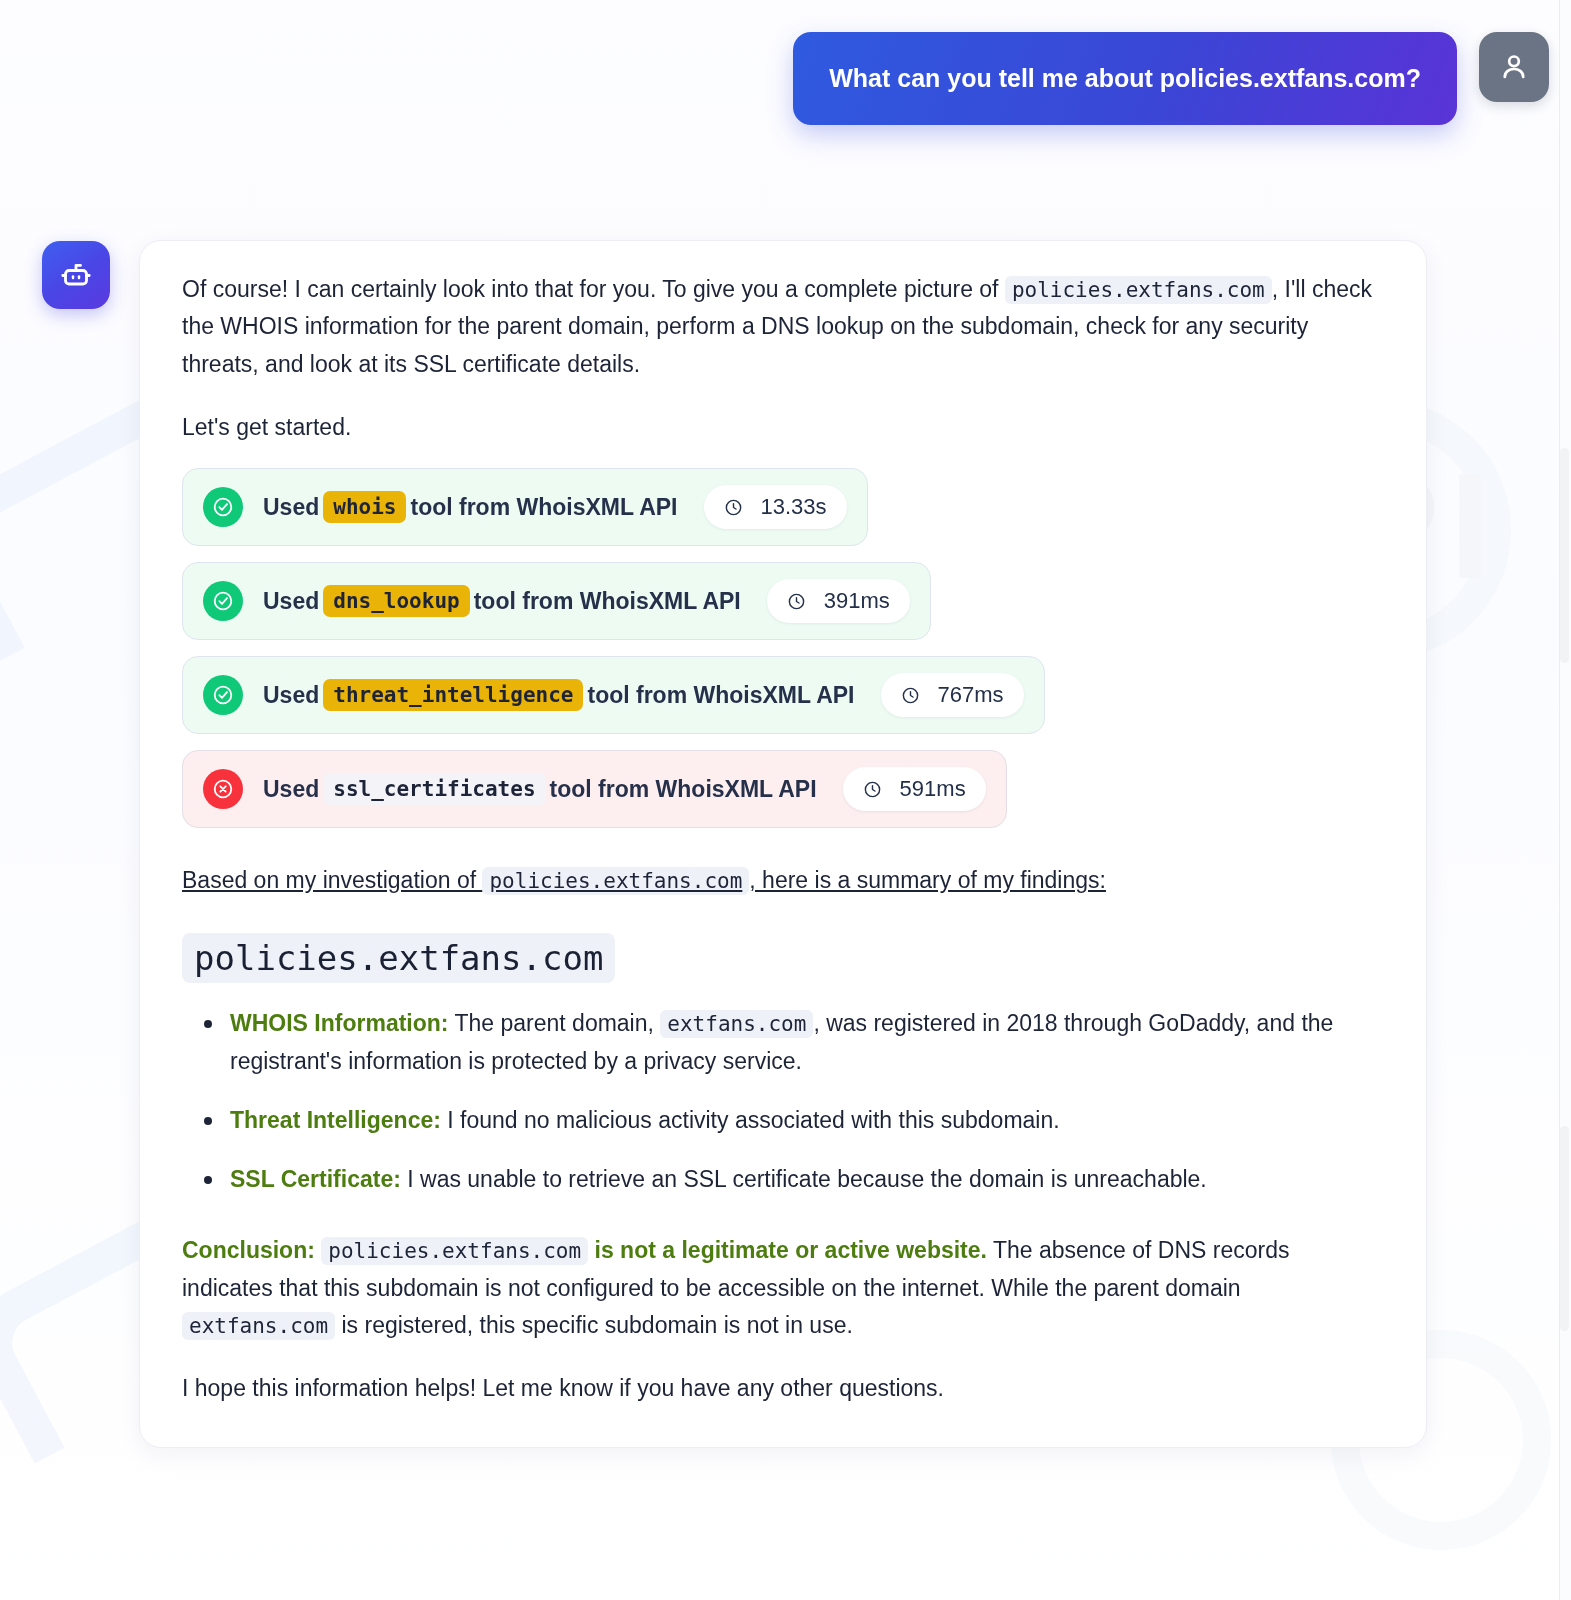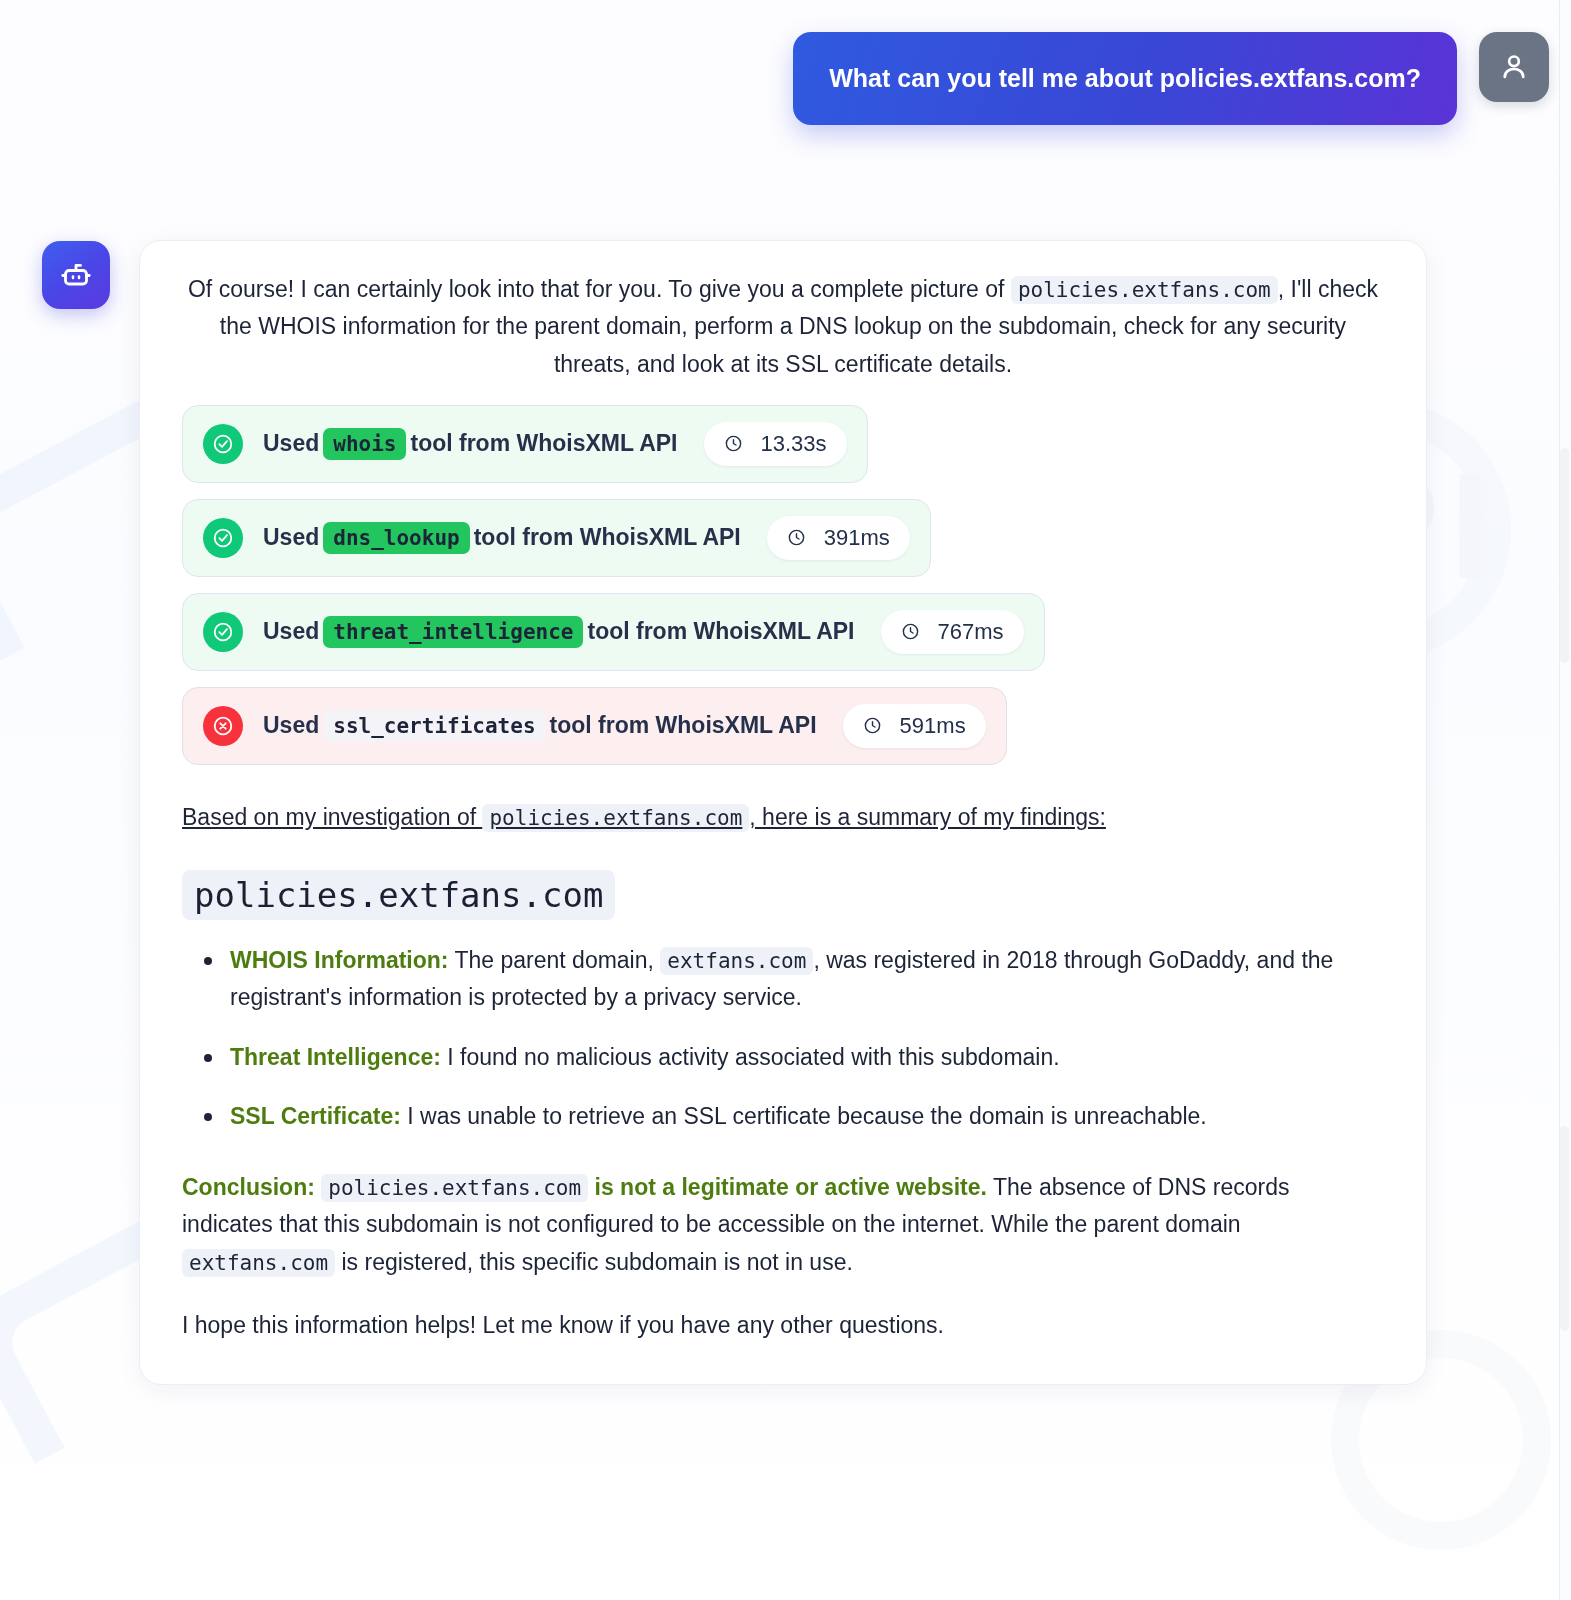--- a/index.html
+++ b/index.html
@@ -105,21 +105,21 @@
     padding: 30px 42px 40px 42px;
   }
 
   .p {
     font-size: 23px;
     color: #1e2438;
     line-height: 1.62;
     margin: 0 0 0 0;
   }
   .p + .p { margin-top: 26px; }
-  .para-intro { margin-bottom: 0; text-align: center; }
+  .para-intro { margin-bottom: 0; }
   .para-start { margin-top: 26px; }
 
   code.ic {
     font-family: "DejaVu Sans Mono", monospace;
     background: #eef1f7;
     color: #1e2438;
     border-radius: 6px;
     padding: 2px 7px;
     font-size: 21px;
     white-space: nowrap;
@@ -154,21 +154,21 @@
   .status-ico.fail { background: #f8323c; }
   .tool-text {
     font-size: 23px; font-weight: 700; color: #26304a;
     display: flex; align-items: center; gap: 4px;
     white-space: nowrap;
   }
   .tool-name {
     font-family: "DejaVu Sans Mono", monospace;
     font-weight: 700;
     font-size: 21px;
-    background: #22c55e;
+    background: #eab308;
     border-radius: 7px;
     padding: 4px 10px;
     color: #1e2438;
   }
   .tool-row.fail .tool-name { background: #f3f3f8; }
   .time-badge {
     display: inline-flex; align-items: center; gap: 18px;
     background: #ffffff;
     border-radius: 22px;
     padding: 9px 20px;
@@ -253,20 +253,21 @@
       <path d="M5 12.3H3.2M19 12.3h1.8"></path>
       <rect x="9.2" y="12.2" width="1.6" height="2.6" rx=".7" fill="#ffffff" stroke="none"></rect>
       <rect x="13.2" y="12.2" width="1.6" height="2.6" rx=".7" fill="#ffffff" stroke="none"></rect>
     </svg>
   </div>
 
   <div class="assistant-card">
 
     <p class="p para-intro"><span>Of course! I can certainly look into that for you. To give you a complete picture of </span><code class="ic">policies.extfans.com</code><span>, I'll check the WHOIS information for the parent domain, perform a DNS lookup on the subdomain, check for any security threats, and look at its SSL certificate details.</span></p>
 
+    <p class="p para-start">Let's get started.</p>
 
     <div class="tools">
 
       
       <div class="tool-row ok">
         <span class="status-ico ok">
           <svg width="24" height="24" viewBox="0 0 24 24" fill="none" stroke="#ffffff" stroke-width="1.8" stroke-linecap="round" stroke-linejoin="round">
             <circle cx="12" cy="12" r="8.3"></circle>
             <path d="M8.4 12.2l2.6 2.6 5-5.6"></path>
           </svg>

